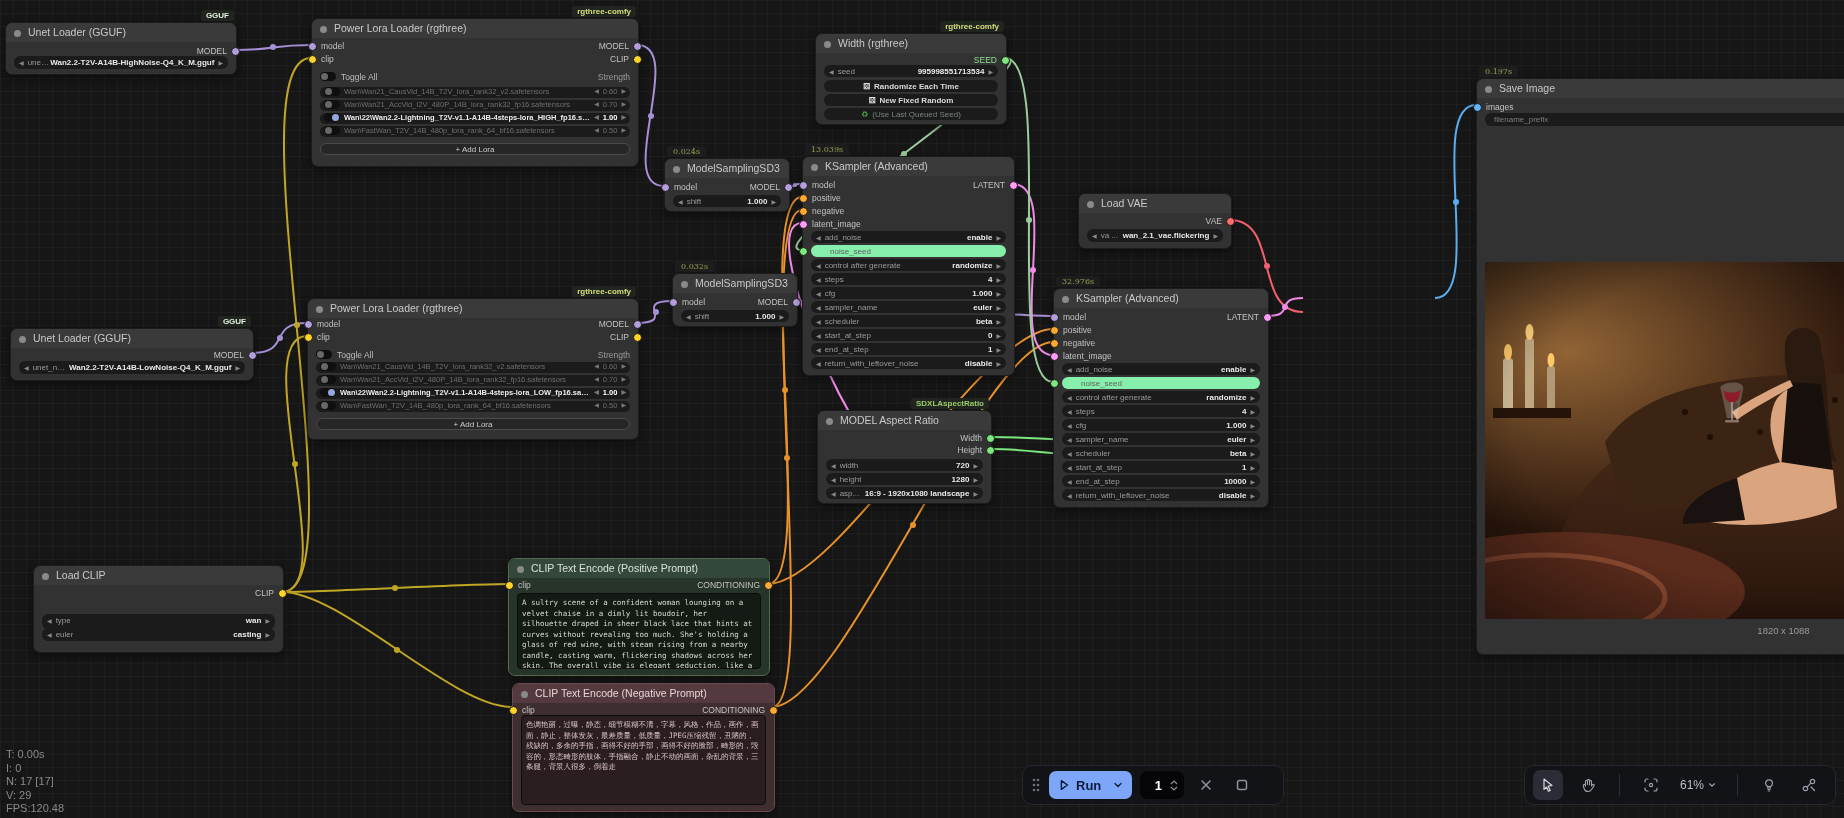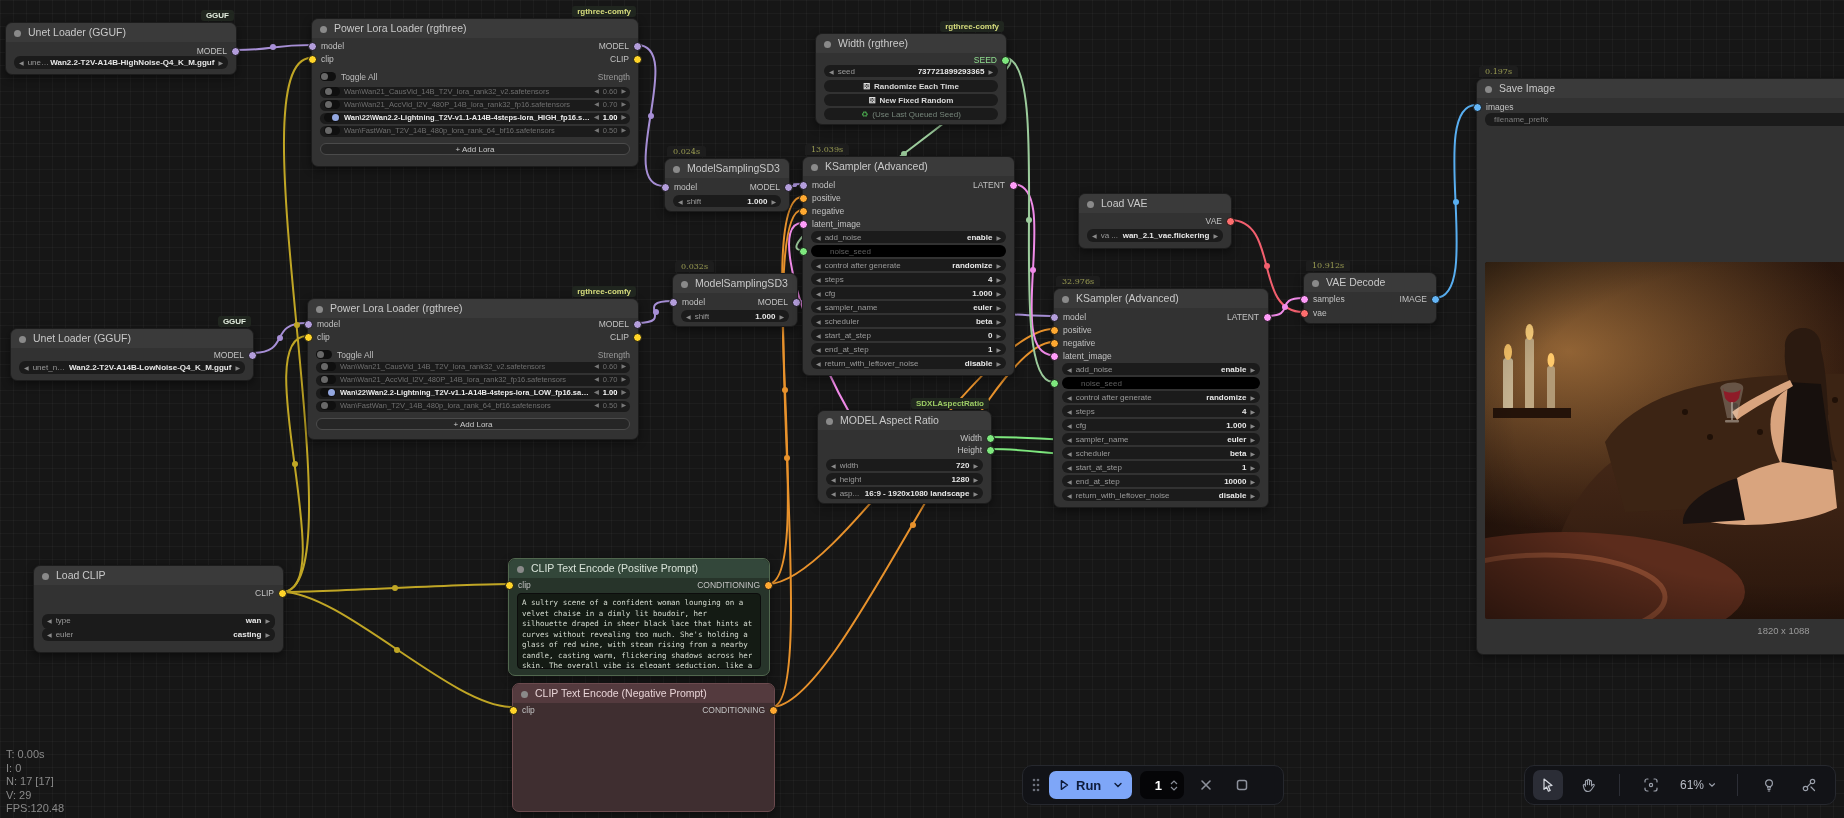--- a/index.html
+++ b/index.html
@@ -22,21 +22,21 @@
   .node.red .ntitle{background:#543a3e;color:#e6d2d5;}
   .port{position:absolute;width:7px;height:7px;border-radius:50%;border:1px solid #141414;z-index:3;}
   .port.in{left:-4px;} .port.out{right:-4px;}
   .pl{position:absolute;font-size:8.5px;color:#c2c2c2;white-space:nowrap;}
   .pl.in{left:9px;} .pl.out{right:9px;}
   .w{position:absolute;left:8px;right:8px;height:12px;background:#1b1b1b;border-radius:6px;
      display:flex;align-items:center;padding:0 5px;font-size:8px;color:#9a9a9a;box-sizing:border-box;white-space:nowrap;}
   .w .wa{font-size:6px;color:#8a8a8a;flex:none;}
   .w .wl{margin-left:4px;overflow:hidden;text-overflow:ellipsis;}
   .w .wv{margin-left:auto;margin-right:4px;color:#e8e8e8;font-weight:bold;}
-  .w.muted{color:#5f5f5f;background:#000000;}
+  .w.muted{color:#5f5f5f;background:#86efac;}
   .btn{position:absolute;left:8px;right:8px;height:12px;background:#1b1b1b;border-radius:6px;
      display:flex;align-items:center;justify-content:center;gap:4px;font-size:8px;color:#dadada;font-weight:bold;}
   .btn .bi{font-size:8px;color:#e0e0e0;}
   .btn.dim{color:#76857a;font-weight:normal;}
   .btn.dim .bi{color:#4caf50;}
   .addlora{position:absolute;left:8px;right:8px;height:12px;background:#262626;border:1px solid #4b4b4b;border-radius:6px;
      display:flex;align-items:center;justify-content:center;font-size:8px;color:#cdcdcd;box-sizing:border-box;}
   .lrow{position:absolute;left:8px;right:8px;height:11px;background:#1b1b1b;border-radius:6px;
      display:flex;align-items:flex-start;gap:4px;padding:0 4px;font-size:7.5px;color:#6f6f6f;box-sizing:border-box;white-space:nowrap;}
   .lrow .lname{flex:1;overflow:hidden;text-overflow:ellipsis;}
@@ -200,21 +200,21 @@
   </div>
 
   <div class="node" style="left:815px;top:33px;width:190px;height:90px;">
     <div class="nbadge rg">rgthree-comfy</div>
     <div class="ntitle"><span>Width (rgthree)</span></div>
     <span class="pl out" style="top:21px;color:#8fdc8f;">SEED</span>
     <span class="port out" style="top:22px;background:#7ee87e;"></span>
     <div class="w" style="top:31px;">
       <span class="wa">◀</span>
       <span class="wl">seed</span>
-      <span class="wv">737721899293365</span>
+      <span class="wv">995998551713534</span>
       <span class="wa">▶</span>
     </div>
     <div class="btn" style="top:46px;">
       <span class="bi">⚄</span>
       <span>Randomize Each Time</span>
     </div>
     <div class="btn" style="top:60px;">
       <span class="bi">⚄</span>
       <span>New Fixed Random</span>
     </div>
@@ -432,30 +432,20 @@
     <span class="pl out" style="top:22px;">VAE</span>
     <span class="port out" style="top:23px;background:#ff6e6e;"></span>
     <div class="w" style="top:35px;height:13px;">
       <span class="wa">◀</span>
       <span class="wl">va ...</span>
       <span class="wv">wan_2.1_vae.flickering</span>
       <span class="wa">▶</span>
     </div>
   </div>
 
-  <div class="node" style="left:1303px;top:272px;width:132px;height:50px;">
-    <div class="tbadge">10.912s</div>
-    <div class="ntitle"><span>VAE Decode</span></div>
-    <span class="port in" style="top:22px;background:#ff9cf9;"></span>
-    <span class="pl in" style="top:21px;">samples</span>
-    <span class="port in" style="top:36px;background:#ff6e6e;"></span>
-    <span class="pl in" style="top:35px;">vae</span>
-    <span class="pl out" style="top:21px;">IMAGE</span>
-    <span class="port out" style="top:22px;background:#64b5f6;"></span>
-  </div>
 
   <div class="node" style="left:1476px;top:78px;width:613px;height:575px;">
     <div class="tbadge">0.197s</div>
     <div class="ntitle"><span>Save Image</span></div>
     <span class="port in" style="top:24px;background:#64b5f6;"></span>
     <span class="pl in" style="top:23px;">images</span>
     <div class="w" style="top:34px;height:13px;width:590px;right:auto;">
       <span class="wl" style="color:#7f7f7f;">filename_prefix</span>
     </div>
     <div class="imgwrap" style="top:183px;width:597px;height:357px;">
@@ -629,20 +619,21 @@
     <span class="port out" style="top:22px;background:#ffa931;"></span>
     <div class="ta" style="top:34px;bottom:6px;">A sultry scene of a confident woman lounging on a velvet chaise in a dimly lit boudoir, her silhouette draped in sheer black lace that hints at curves without revealing too much. She's holding a glass of red wine, with steam rising from a nearby candle, casting warm, flickering shadows across her skin. The overall vibe is elegant seduction, like a modern take on a classic pin-up.</div>
   </div>
 
   <div class="node red" style="left:512px;top:683px;width:261px;height:127px;">
     <div class="ntitle"><span>CLIP Text Encode (Negative Prompt)</span></div>
     <span class="port in" style="top:22px;background:#ffd429;"></span>
     <span class="pl in" style="top:21px;">clip</span>
     <span class="pl out" style="top:21px;">CONDITIONING</span>
     <span class="port out" style="top:22px;background:#ffa931;"></span>
+    <div class="ta" style="top:31px;bottom:6px;">色调艳丽，过曝，静态，细节模糊不清，字幕，风格，作品，画作，画面，静止，整体发灰，最差质量，低质量，JPEG压缩残留，丑陋的，残缺的，多余的手指，画得不好的手部，画得不好的脸部，畸形的，毁容的，形态畸形的肢体，手指融合，静止不动的画面，杂乱的背景，三条腿，背景人很多，倒着走</div>
   </div>
 
   <div class="stats">
     <div>T: 0.00s</div>
     <div>I: 0</div>
     <div>N: 17 [17]</div>
     <div>V: 29</div>
     <div>FPS:120.48</div>
   </div>
 

